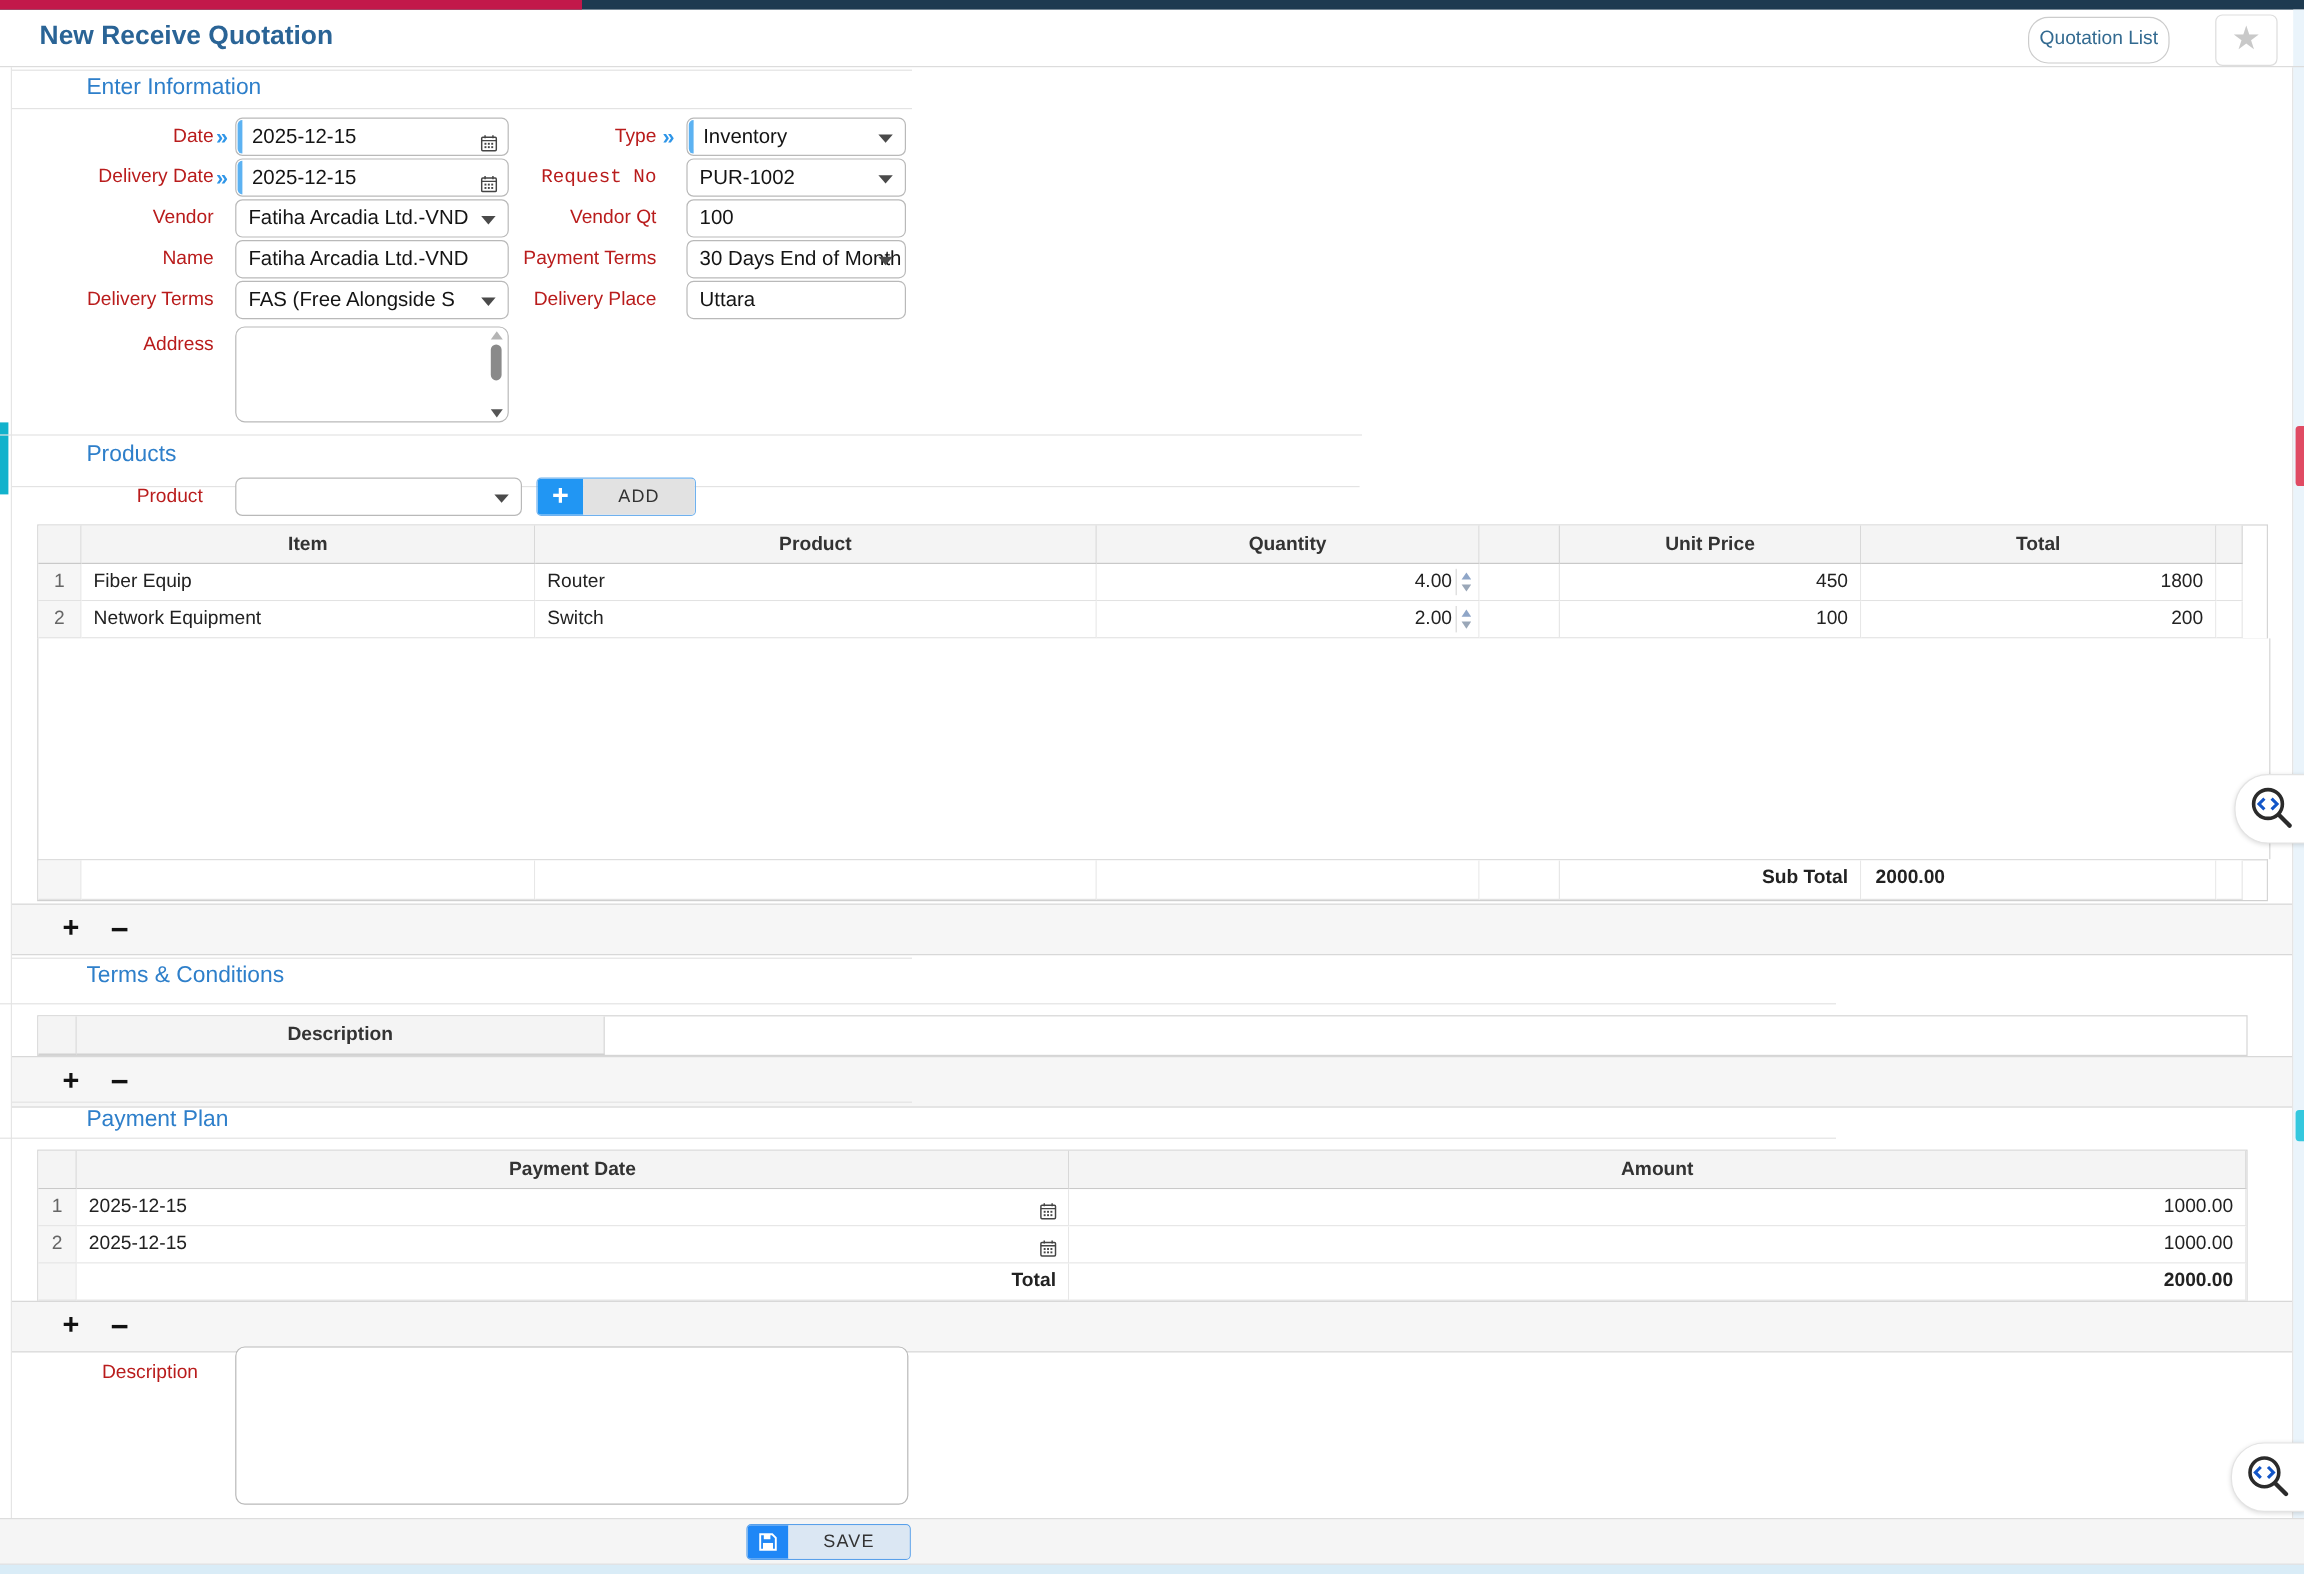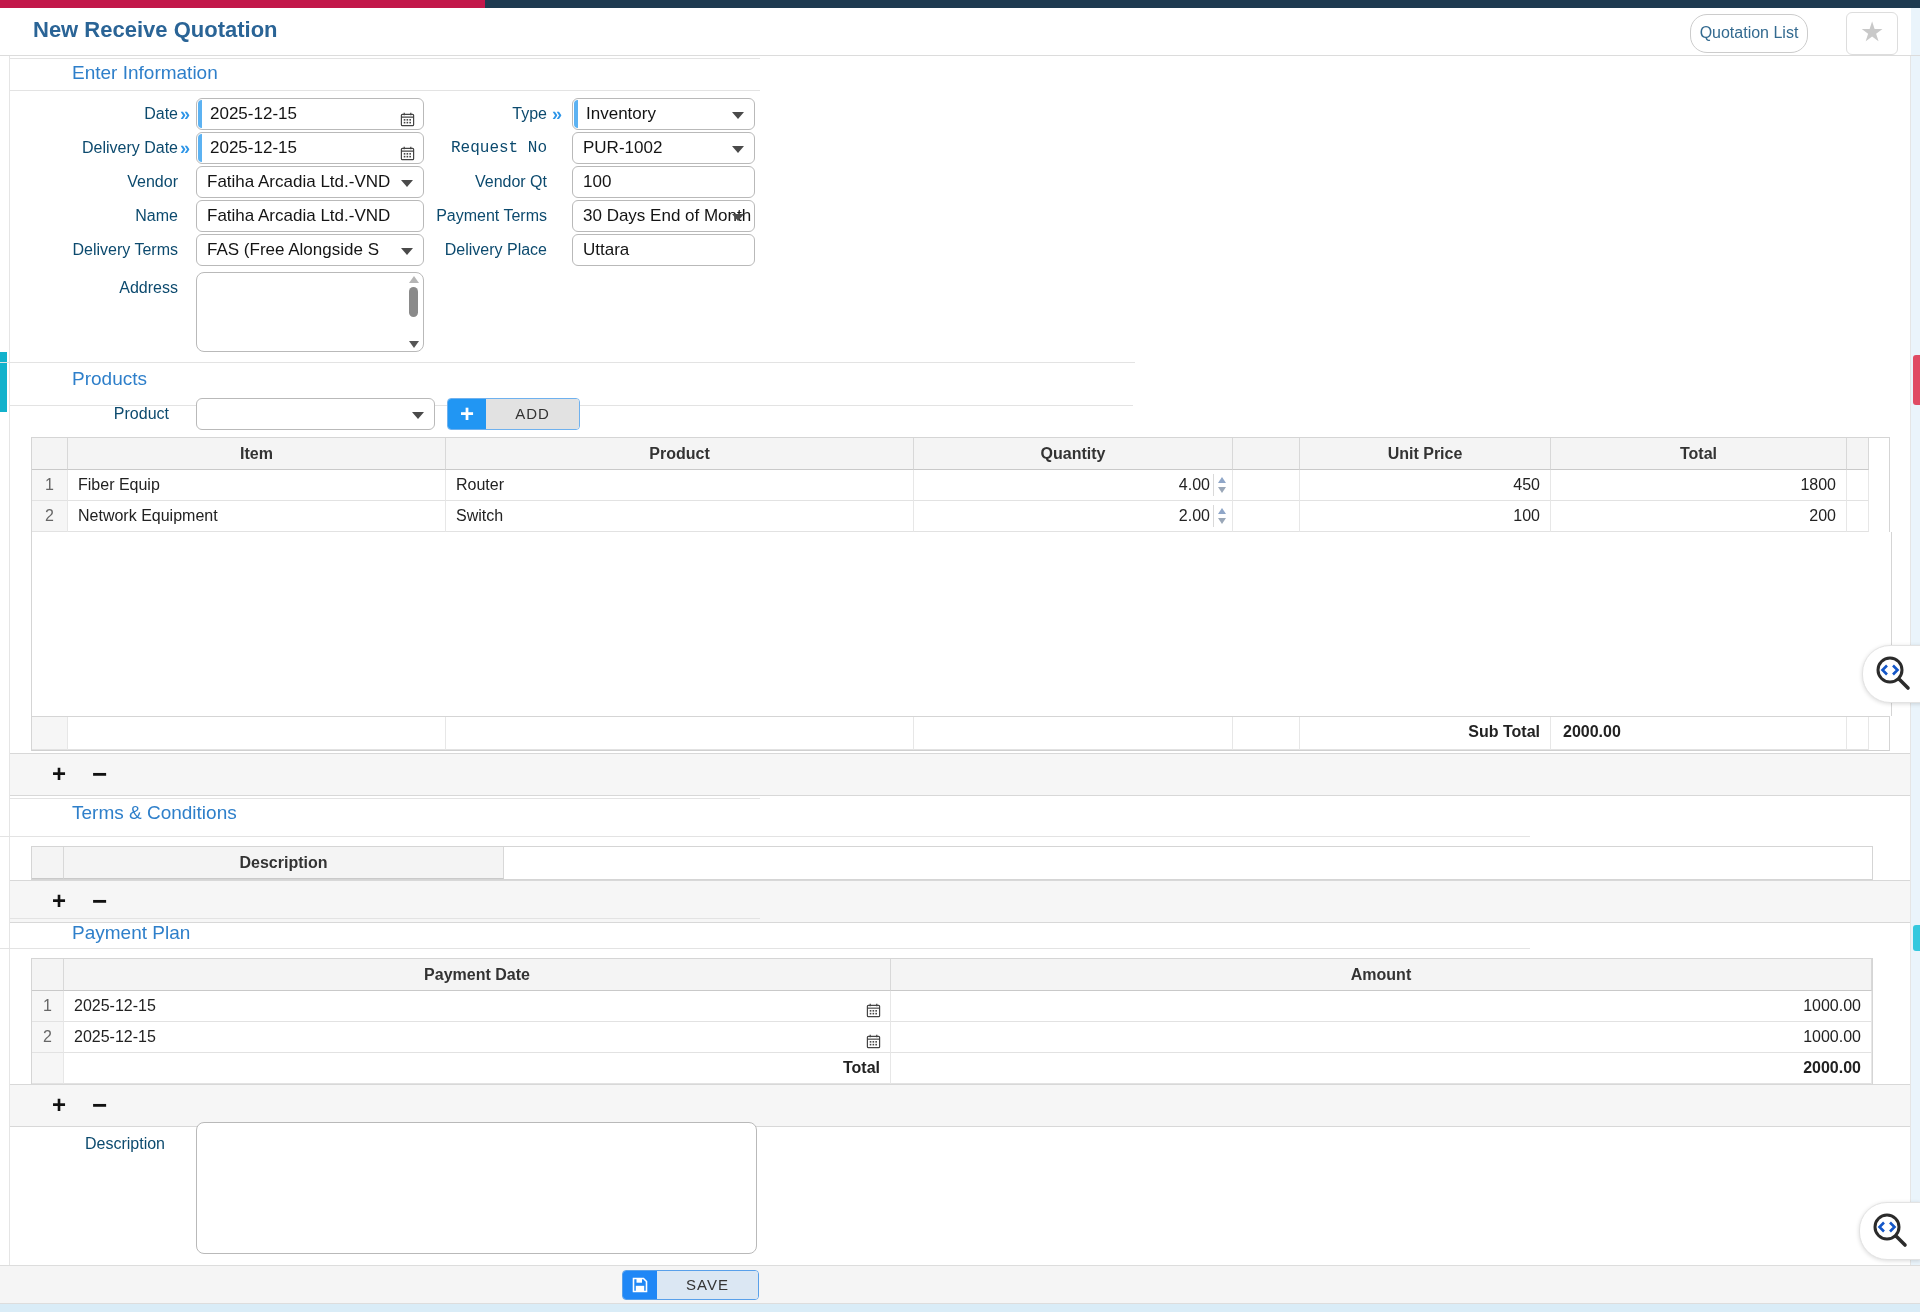--- a/index.html
+++ b/index.html
@@ -16,21 +16,21 @@
   .btn-quolist{position:absolute;left:1690px;top:14px;width:116px;height:37px;background:#fff;
       border:1px solid #ccc;border-radius:17px;color:#336a90;font-size:16px;text-align:center;line-height:35px;cursor:pointer;}
   .btn-star{position:absolute;left:1846px;top:12px;width:50px;height:41px;background:#fff;
       border:1px solid #ddd;border-radius:6px;text-align:center;cursor:pointer;}
   .btn-star span{font-size:27px;color:#c9c9c9;line-height:39px;}
   .card-line{position:absolute;width:1px;background:#e5e5e5;top:56px;height:1209px;}
   
   .sec-line{position:absolute;height:1px;background:#e3e3e3;}
   .sec-title{position:absolute;left:72px;font-size:19px;color:#2e7fca;}
   
-  .lbl{position:absolute;text-align:right;color:#0c4a6e;font-size:16px;line-height:32px;}
+  .lbl{position:absolute;text-align:right;color:#b91c1c;font-size:16px;line-height:32px;}
   .req{position:absolute;color:#2f96e8;font-size:18px;font-weight:bold;line-height:32px;}
   .ctl{position:absolute;height:32px;border:1px solid #b9b9b9;border-radius:6px;background:#fff;
        font-size:17px;color:#141414;padding:0 10px;line-height:30px;box-sizing:border-box;
        overflow:hidden;white-space:nowrap;}
   input.ctl{font-family:"Liberation Sans",sans-serif;}
   .reqbar{position:absolute;left:1px;top:1px;bottom:1px;width:4px;background:#5cb2f2;border-radius:4px 0 0 4px;}
   .ctl.haspad{padding-left:13px;}
   .cal{position:absolute;right:8px;top:8px;}
   .caret{position:absolute;right:10px;top:13px;width:0;height:0;
          border-left:6px solid transparent;border-right:6px solid transparent;border-top:7px solid #4a4a4a;}

